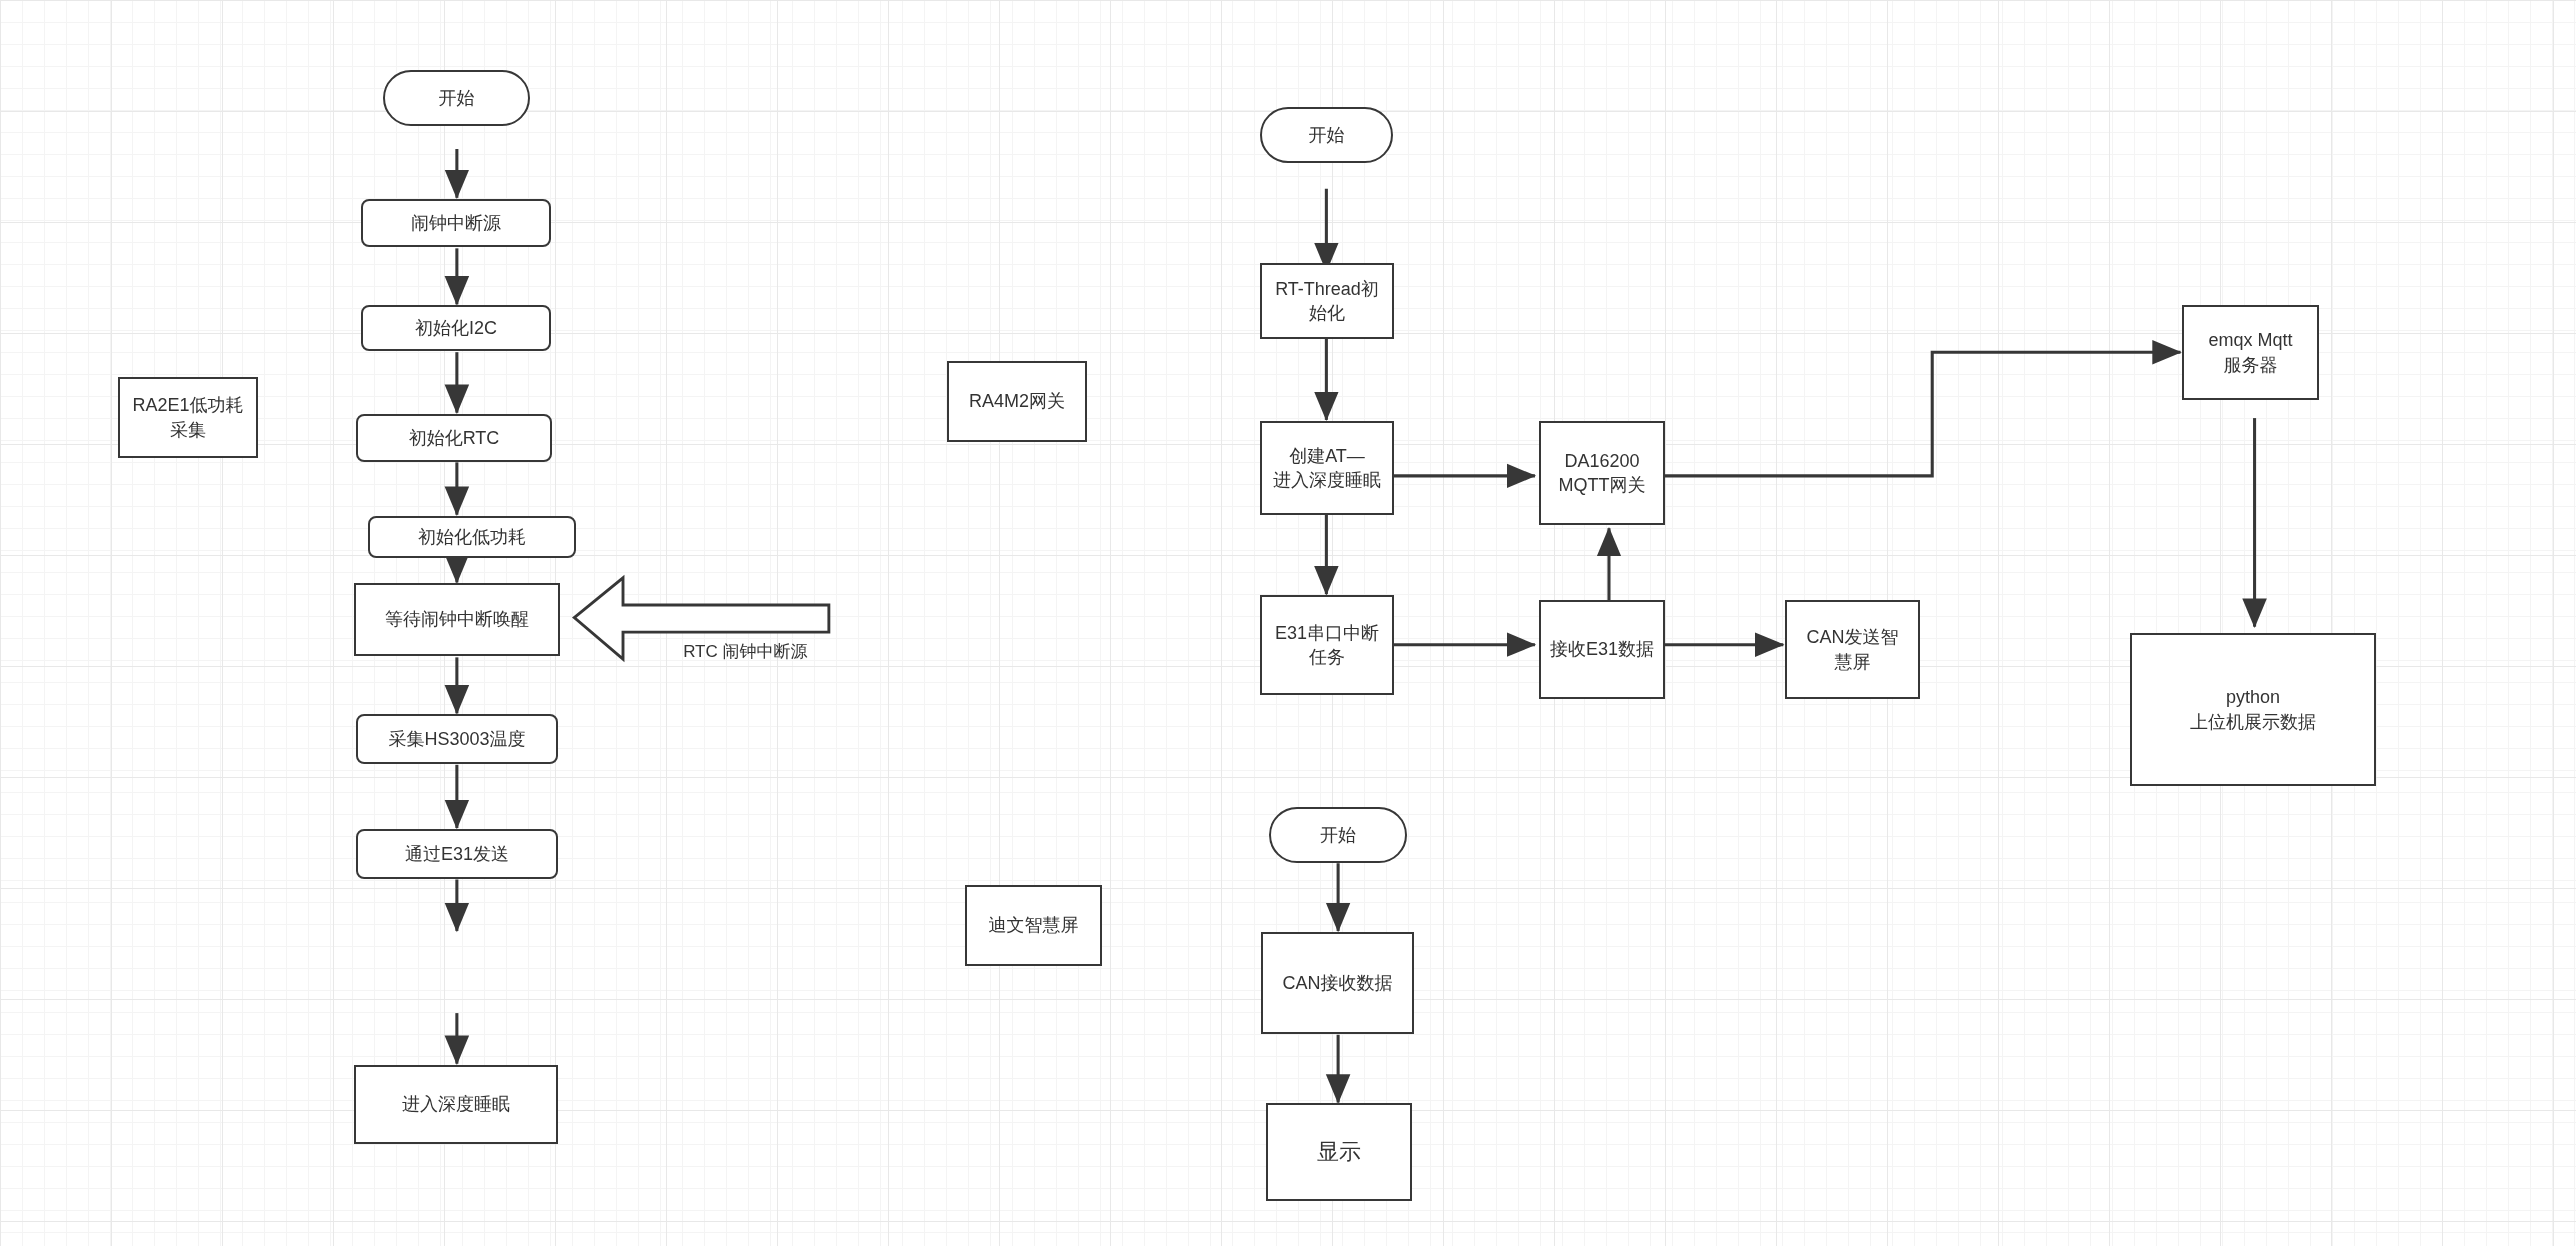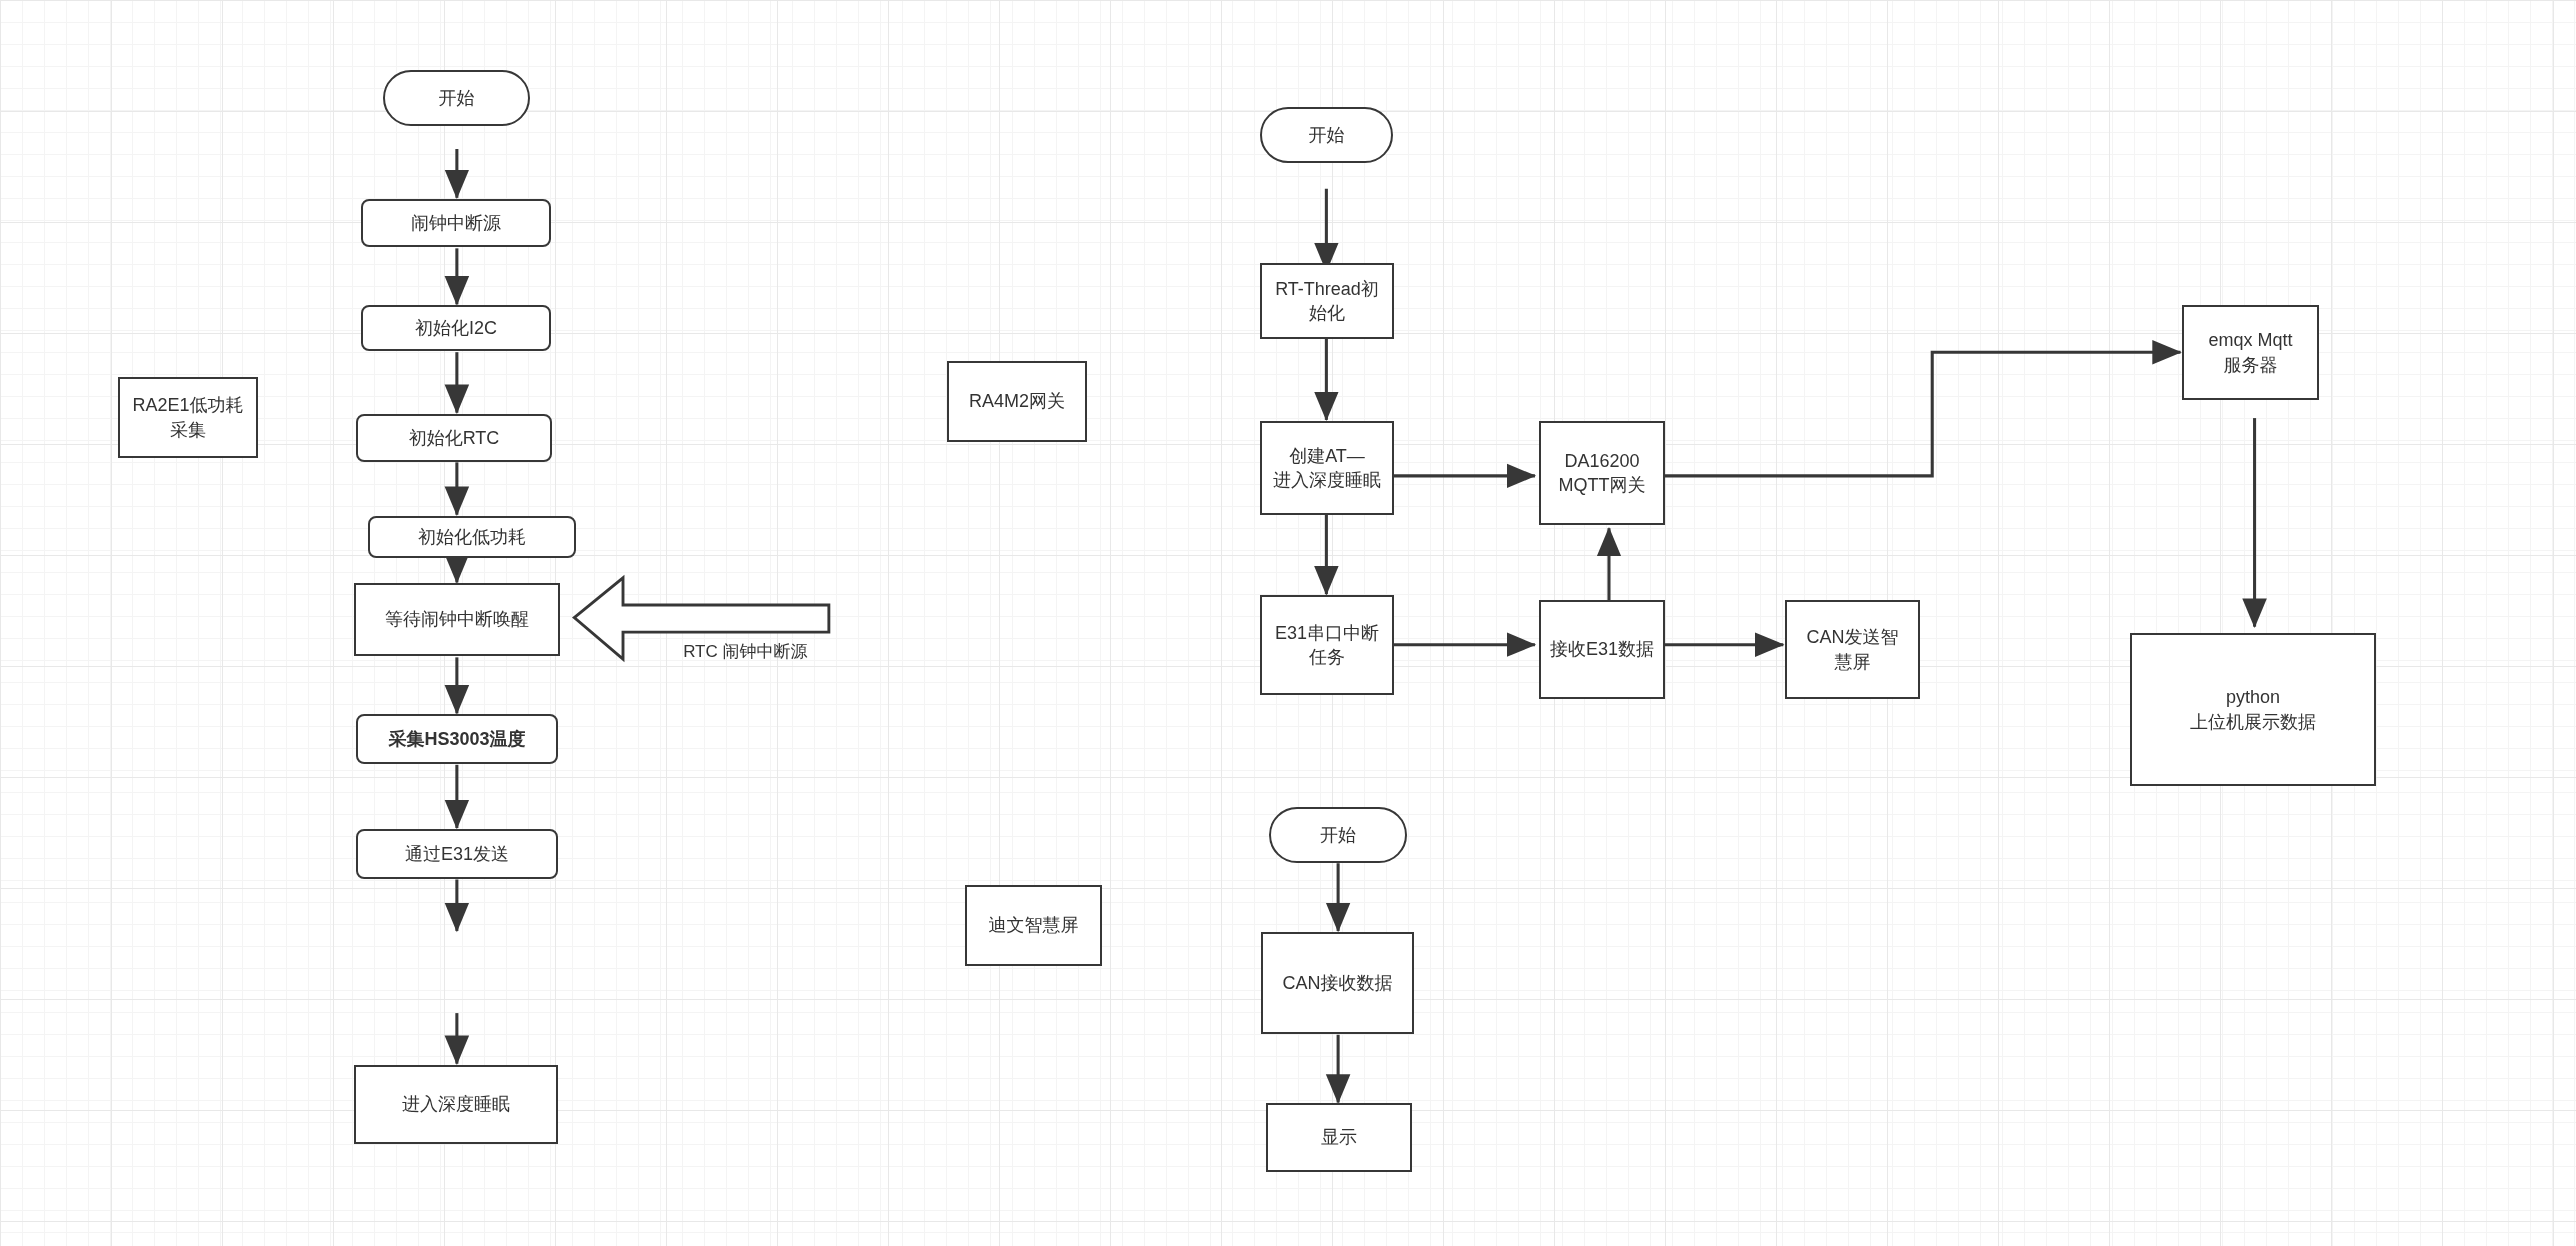--- a/index.html
+++ b/index.html
@@ -123,21 +123,21 @@
   <div class="node rounded" style="left:361px; top:199px; width:190px; height:48px; font-size:18px;">闹钟中断源</div>
 
   <div class="node rounded" style="left:361px; top:305px; width:190px; height:46px; font-size:18px;">初始化I2C</div>
 
   <div class="node rounded" style="left:356px; top:414px; width:196px; height:48px; font-size:18px;">初始化RTC</div>
 
   <div class="node rounded" style="left:368px; top:516px; width:208px; height:42px; font-size:18px;">初始化低功耗</div>
 
   <div class="node sharp" style="left:354px; top:583px; width:206px; height:73px; font-size:18px;">等待闹钟中断唤醒</div>
 
-  <div class="node rounded" style="left:356px; top:714px; width:202px; height:50px; font-size:18px;font-weight:bold;">采集HS3003温度</div>
+  <div class="node rounded" style="left:356px; top:714px; width:202px; height:50px; font-size:18px;">采集HS3003温度</div>
 
   <div class="node rounded" style="left:356px; top:829px; width:202px; height:50px; font-size:18px;">通过E31发送</div>
 
 
   <div class="node sharp" style="left:354px; top:1065px; width:204px; height:79px; font-size:18px;">进入深度睡眠</div>
 
   <div class="callout" style="left:623px; top:605px; width:208px; height:28px; font-size:17px;margin-top:32px;">
     <span class="callout-text">RTC 闹钟中断源</span>
   </div>
 
@@ -163,16 +163,16 @@
   <div class="node sharp" style="left:2182px; top:305px; width:137px; height:95px; font-size:18px;">emqx Mqtt
 服务器</div>
 
   <div class="node sharp" style="left:2130px; top:633px; width:246px; height:153px; font-size:18px;">python
 上位机展示数据</div>
 
   <div class="node stadium" style="left:1269px; top:807px; width:138px; height:56px; font-size:18px;">开始</div>
 
   <div class="node sharp" style="left:1261px; top:932px; width:153px; height:102px; font-size:18px;">CAN接收数据</div>
 
-  <div class="node sharp" style="left:1266px; top:1103px; width:146px; height:69px; font-size:18px;text-align:right;">显示</div>
+  <div class="node sharp" style="left:1266px; top:1103px; width:146px; height:98px; font-size:22px;text-align:right;">显示</div>
 
 </div>
 
 
 </body></html>

